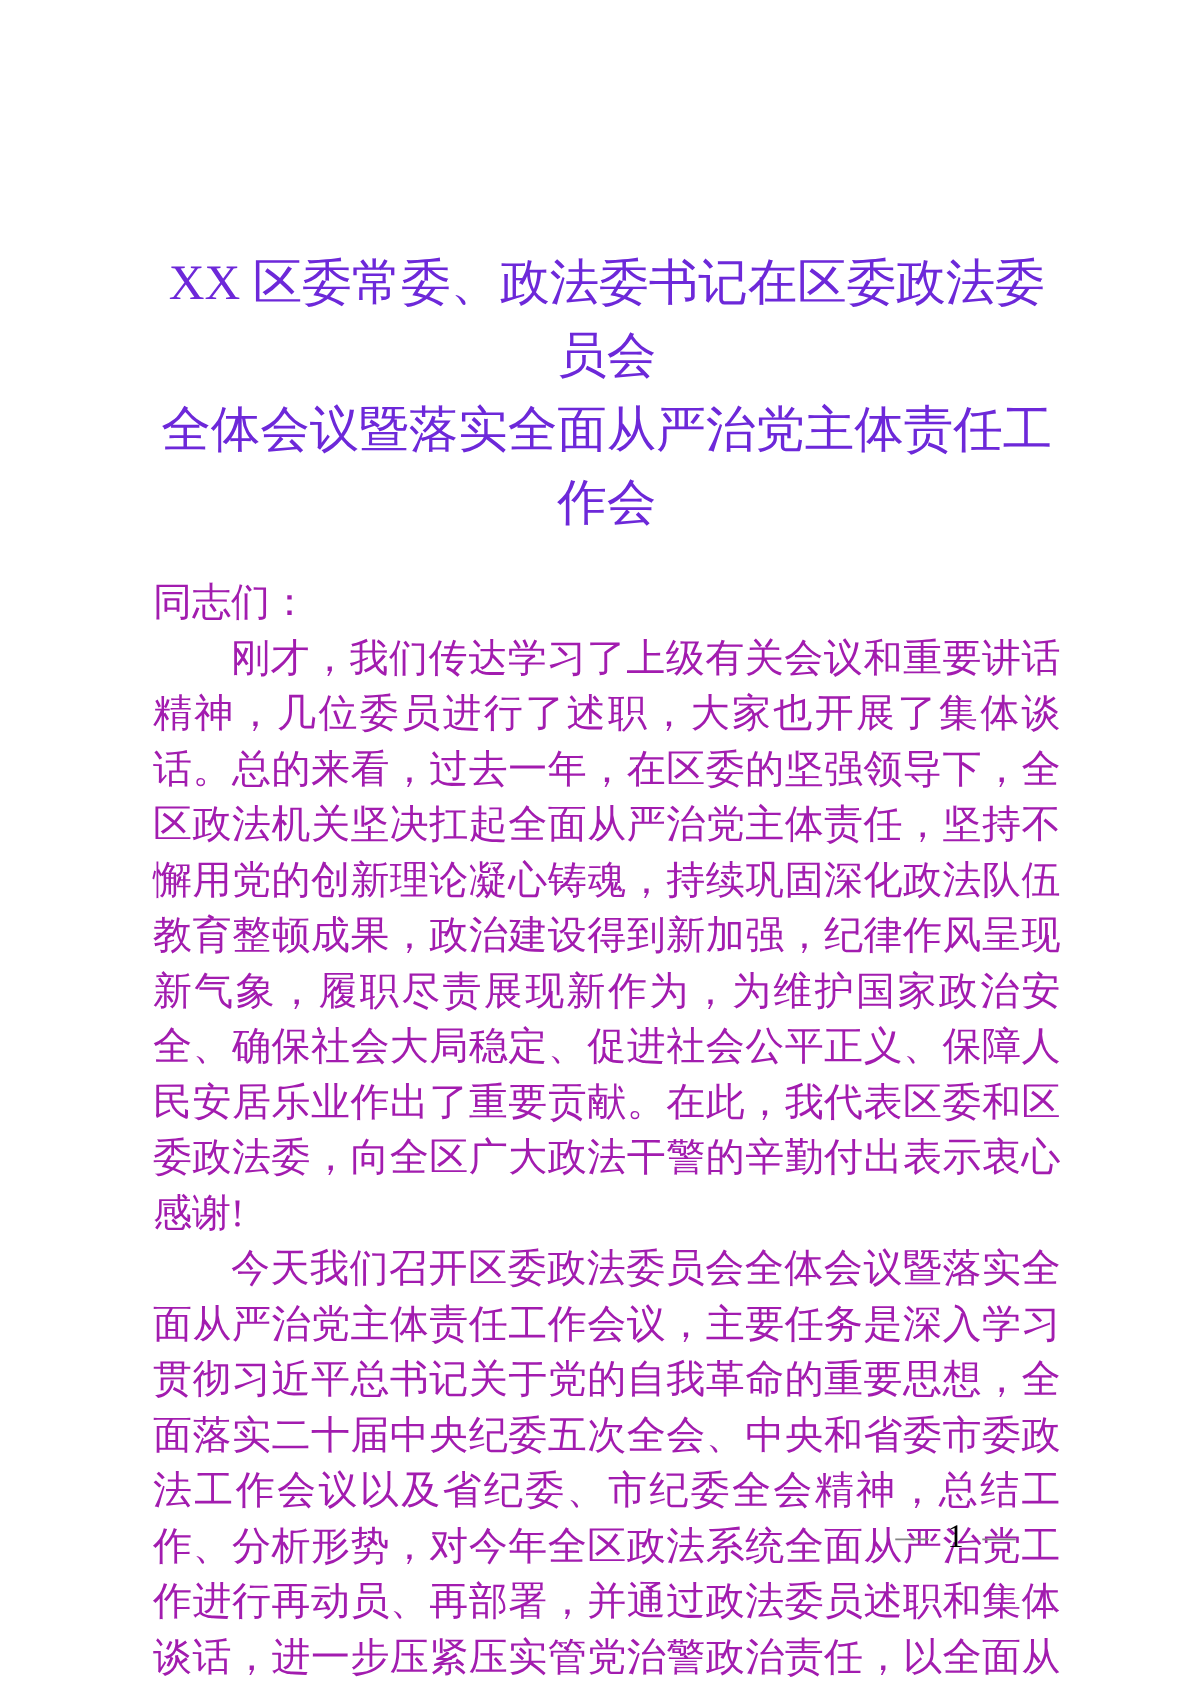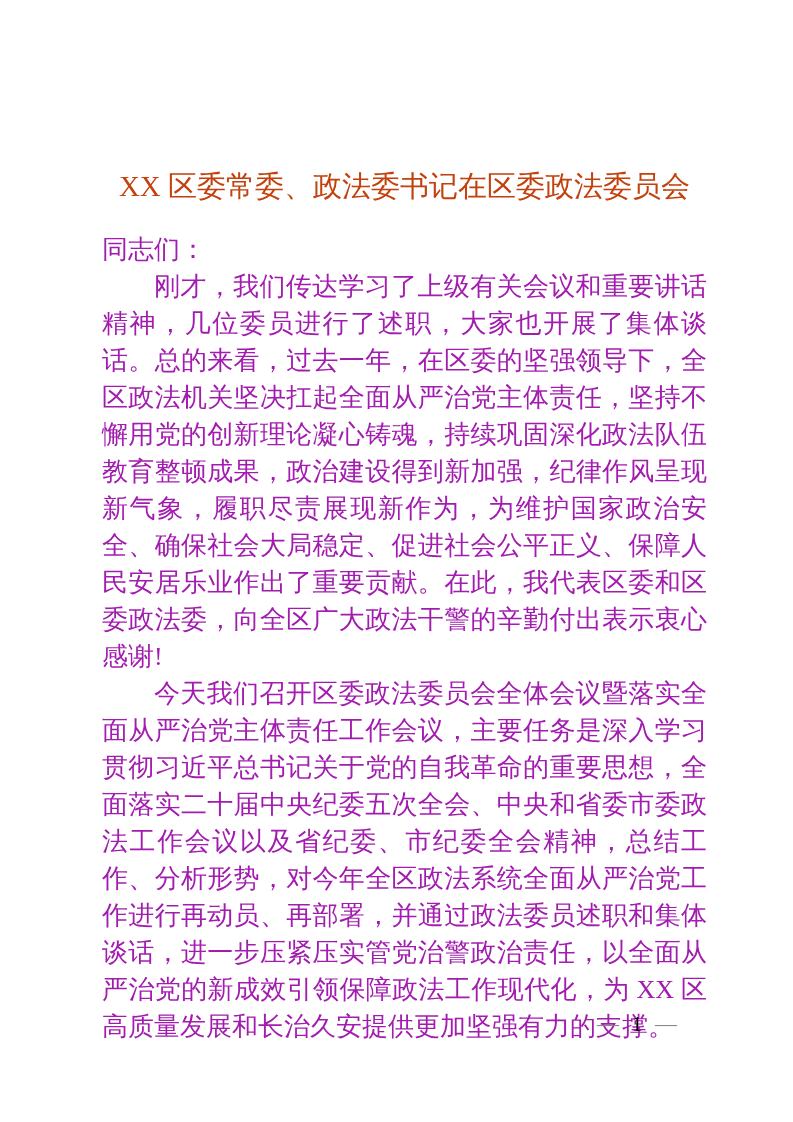--- a/index.html
+++ b/index.html
@@ -17,24 +17,24 @@
     color: #1a1a1a;
   }
   .content {
     position: absolute;
     left: 102px;
     top: 143px;
     width: 605px;
   }
   .doc-title {
     text-align: center;
-    font-size: 29px;
+    font-size: 33px;
     line-height: 49px;
     font-weight: normal;
-    color: #c2410c;
+    color: #6d28d9;
   }
   .title-line {
     display: block;
   }
   .doc-body {
     margin-top: 14px;
     font-size: 26px;
     line-height: 37px;
     text-align: justify;
     text-justify: inter-ideograph;
@@ -69,20 +69,21 @@
 </style>
 </head>
 <body>
 
 <div class="page">
 
   <div class="content">
 
     <h1 class="doc-title">
       <span class="title-line">XX 区委常委、政法委书记在区委政法委员会</span>
+      <span class="title-line">全体会议暨落实全面从严治党主体责任工作会</span>
     </h1>
 
     <div class="doc-body">
       <p class="salutation">同志们：</p>
       <p class="para">刚才，我们传达学习了上级有关会议和重要讲话精神，几位委员进行了述职，大家也开展了集体谈话。总的来看，过去一年，在区委的坚强领导下，全区政法机关坚决扛起全面从严治党主体责任，坚持不懈用党的创新理论凝心铸魂，持续巩固深化政法队伍教育整顿成果，政治建设得到新加强，纪律作风呈现新气象，履职尽责展现新作为，为维护国家政治安全、确保社会大局稳定、促进社会公平正义、保障人民安居乐业作出了重要贡献。在此，我代表区委和区委政法委，向全区广大政法干警的辛勤付出表示衷心感谢!</p>
       <p class="para">今天我们召开区委政法委员会全体会议暨落实全面从严治党主体责任工作会议，主要任务是深入学习贯彻习近平总书记关于党的自我革命的重要思想，全面落实二十届中央纪委五次全会、中央和省委市委政法工作会议以及省纪委、市纪委全会精神，总结工作、分析形势，对今年全区政法系统全面从严治党工作进行再动员、再部署，并通过政法委员述职和集体谈话，进一步压紧压实管党治警政治责任，以全面从严治党的新成效引领保障政法工作现代化，为 XX 区高质量发展和长治久安提供更加坚强有力的支撑。</p>
     </div>
 
   </div>
 

